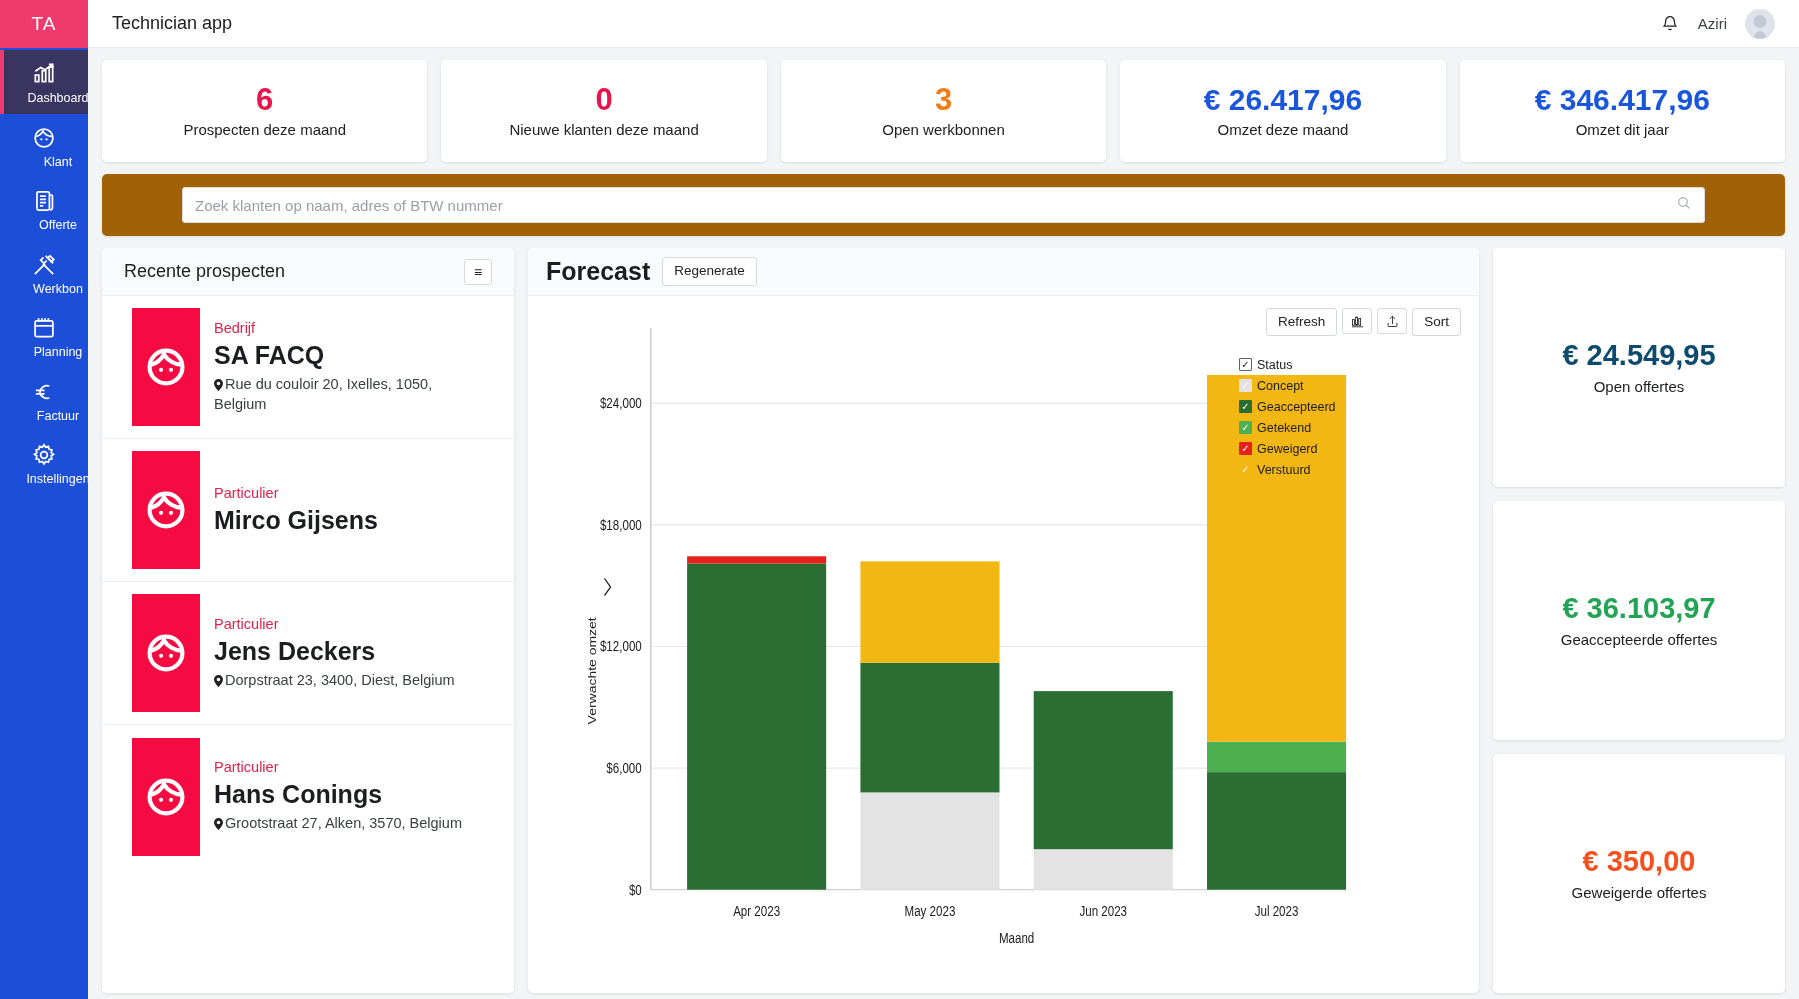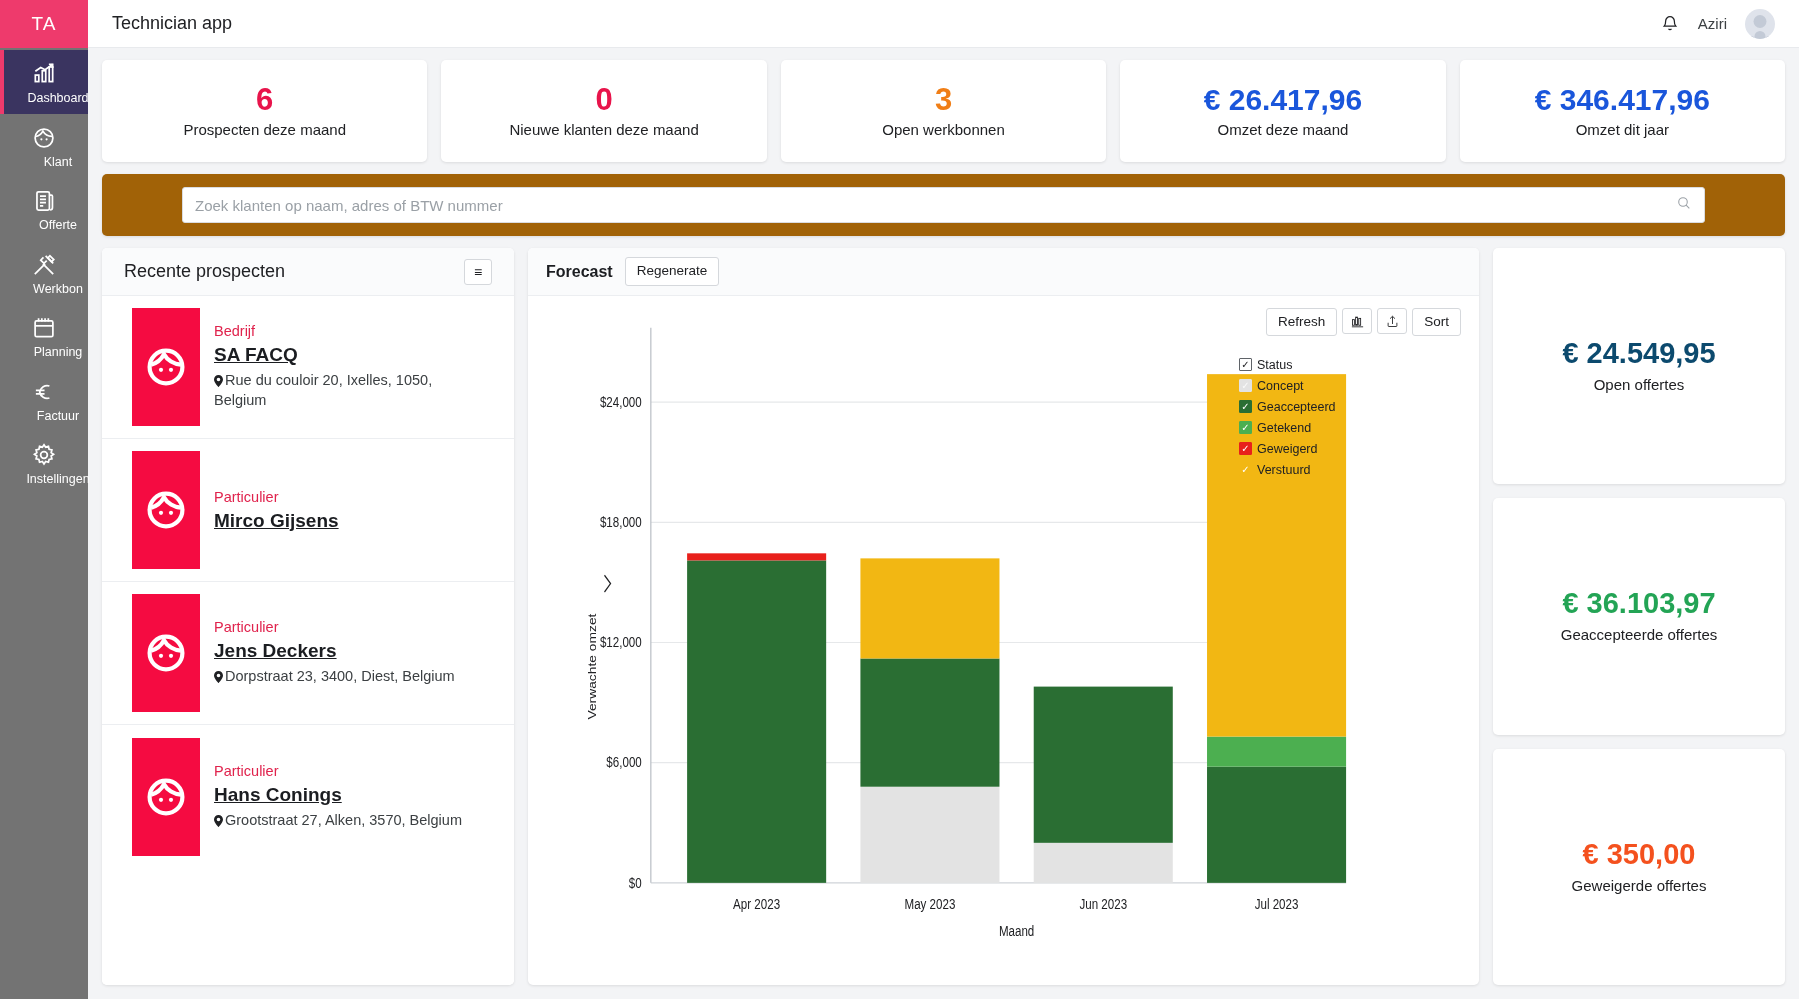--- a/index.html
+++ b/index.html
@@ -7,21 +7,21 @@
     width: 1799px; height: 999px;
     font-family: "Liberation Sans", sans-serif;
     background: #f3f4f6;
     overflow: hidden;
   }
   .app { display: flex; width: 1799px; height: 999px; position: relative; }
 
   
   .sidebar {
     width: 88px; min-width: 88px; height: 999px;
-    background: #737373;
+    background: #1d4ed8;
     display: flex; flex-direction: column;
     align-items: stretch;
   }
   .brand {
     height: 48px; background: #ee3a6c;
     display: flex; align-items: center; justify-content: center;
     color: #fff; font-size: 19px; letter-spacing: 1px;
   }
   .nav { display: flex; flex-direction: column; padding-top: 2px; }
   .nav-item {
@@ -94,21 +94,21 @@
     background: #fff;
   }
   .search-input {
     flex: 1; border: 0; outline: 0; font-size: 15px; color: #3c4043;
     font-family: "Liberation Sans", sans-serif; background: transparent;
   }
   .search-input::placeholder { color: #9aa0a6; }
   .search-icon svg { width: 16px; height: 16px; stroke: #9aa0a6; fill: none; stroke-width: 1.6; }
 
   
-  .bottom { display: flex; gap: 14px; flex: 1; min-height: 0; padding-bottom: 14px; }
+  .bottom { display: flex; gap: 14px; flex: 1; min-height: 0; padding-bottom: 6px; }
 
   
   .panel {
     background: #fff; border-radius: 5px; box-shadow: 0 1px 3px rgba(0,0,0,.10);
     display: flex; flex-direction: column; overflow: hidden;
   }
   .prospects { width: 412px; min-width: 412px; }
   .panel-head {
     height: 48px; display: flex; align-items: center; padding: 0 22px;
     border-bottom: 1px solid #eceef1; background: #fafbfc;
@@ -127,32 +127,32 @@
     height: 143px; align-items: center; cursor: pointer;
   }
   .prospect:last-child { border-bottom: 0; }
   .p-thumb {
     width: 68px; height: 118px; background: #f50b41; flex: 0 0 68px;
     display: flex; align-items: center; justify-content: center;
   }
   .p-thumb svg { width: 48px; height: 48px; stroke: #fff; fill: none; stroke-width: 2.1; }
   .p-body { padding-left: 14px; display: flex; flex-direction: column; gap: 5px; }
   .p-type { font-size: 14.5px; color: #e0224c; }
-  .p-name { font-size: 19px; font-weight: bold; color: #1b1d21; text-decoration: underline; }
+  .p-name { font-size: 25px; font-weight: bold; color: #1b1d21; }
   .p-addr { font-size: 14.5px; color: #3c4043; line-height: 1.35; max-width: 255px; }
   .pin { display:inline-block; width: 9px; height: 12px; vertical-align: -2px; margin-right: 2px; }
   .pin svg { width: 9px; height: 12px; fill: #202124; }
 
   
   .chart-panel { flex: 1; min-width: 0; }
   .chart-head {
     height: 48px; display: flex; align-items: center; gap: 12px; padding: 0 18px;
     border-bottom: 1px solid #eceef1; background: #fafbfc;
   }
-  .chart-title { font-size: 16px; font-weight: bold; color: #1b1d21; }
+  .chart-title { font-size: 25px; font-weight: bold; color: #1b1d21; }
   .btn {
     border: 1px solid #d5d8dc; background: #fff; border-radius: 3px;
     font-size: 13.5px; color: #202124; padding: 5px 11px; cursor: pointer;
     font-family: "Liberation Sans", sans-serif; line-height: 1.2;
   }
   .chart-body { flex: 1; position: relative; padding: 10px 12px 6px 12px; min-height: 0; }
   .chart-toolbar {
     position: absolute; right: 18px; top: 12px; display: flex; gap: 5px; z-index: 5;
   }
   .icon-btn {

